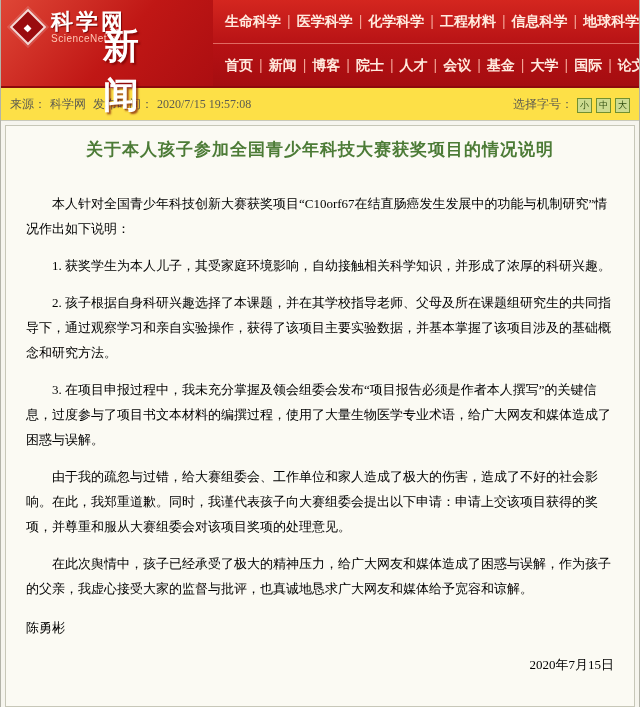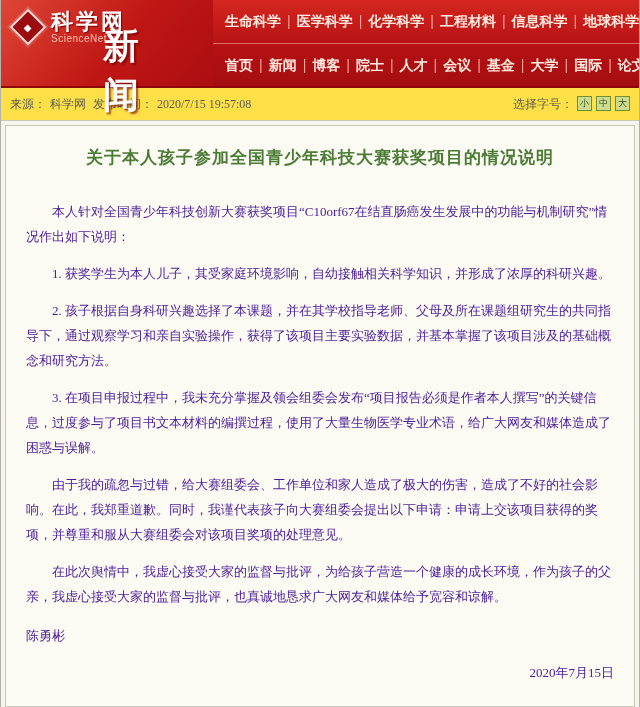--- a/index.html
+++ b/index.html
@@ -56,42 +56,42 @@
 
   
   .meta-bar{
     flex:0 0 auto;height:33px;box-sizing:border-box;
     border-bottom:1px solid #c9c9ba;background:#fde047;
     display:flex;justify-content:space-between;align-items:center;
     padding:0 9px;font-size:12px;color:#5c5b50;
     font-family:"Liberation Serif",serif;
   }
   .meta-left span{margin-right:4px;}
-  .meta-right{display:flex;align-items:flex-start;}
+  .meta-right{display:flex;align-items:flex-end;}
   .fs-btn{
     width:15px;height:15px;box-sizing:border-box;padding:0;margin-left:4px;
     font-size:9px;line-height:12px;text-align:center;
     background:#ccdb90;border:1px solid #72902f;color:#2f4d0e;cursor:pointer;
     font-family:"Liberation Sans",sans-serif;
   }
 
   
   .article-box{
     flex:1 1 auto;margin:4px 4px 0 4px;box-sizing:border-box;
     border:1px solid #c7c7b8;background:#fbfaf3;
     padding:0 20px;overflow:hidden;
   }
   .article-title{
-    margin:20px 0 30px;text-align:center;
+    margin:12px 0 30px;text-align:center;
     font-family:"Liberation Serif",serif;
     font-size:17px;font-weight:bold;color:#4c7b36;letter-spacing:1px;
   }
   .article-body p{
     font-family:"Liberation Serif",serif;
-    font-size:13px;line-height:25px;color:#4c1d95;
+    font-size:13px;line-height:25px;color:#000000;
     text-indent:2em;margin:0 0 12px;
   }
   .article-body p.signature{
     text-align:left;text-indent:0;margin:14px 0 0;padding-right:18px;
   }
   .article-body p.date{
     text-align:right;text-indent:0;margin:12px 0 8px;padding-right:0;
   }
 </style>
 </head>
@@ -153,19 +153,19 @@
   </div>
 
   <main class="article-box">
     <h1 class="article-title">关于本人孩子参加全国青少年科技大赛获奖项目的情况说明</h1>
     <div class="article-body">
       <p>本人针对全国青少年科技创新大赛获奖项目“C10orf67在结直肠癌发生发展中的功能与机制研究”情况作出如下说明：</p>
       <p>1. 获奖学生为本人儿子，其受家庭环境影响，自幼接触相关科学知识，并形成了浓厚的科研兴趣。</p>
       <p>2. 孩子根据自身科研兴趣选择了本课题，并在其学校指导老师、父母及所在课题组研究生的共同指导下，通过观察学习和亲自实验操作，获得了该项目主要实验数据，并基本掌握了该项目涉及的基础概念和研究方法。</p>
       <p>3. 在项目申报过程中，我未充分掌握及领会组委会发布“项目报告必须是作者本人撰写”的关键信息，过度参与了项目书文本材料的编撰过程，使用了大量生物医学专业术语，给广大网友和媒体造成了困惑与误解。</p>
       <p>由于我的疏忽与过错，给大赛组委会、工作单位和家人造成了极大的伤害，造成了不好的社会影响。在此，我郑重道歉。同时，我谨代表孩子向大赛组委会提出以下申请：申请上交该项目获得的奖项，并尊重和服从大赛组委会对该项目奖项的处理意见。</p>
-      <p>在此次舆情中，我虚心接受大家的监督与批评，为给孩子营造一个健康的成长环境，作为孩子的父亲，我虚心接受大家的监督与批评，也真诚地恳求广大网友和媒体给予宽容和谅解。</p>
+      <p>在此次舆情中，孩子已经承受了极大的精神压力，给广大网友和媒体造成了困惑与误解，作为孩子的父亲，我虚心接受大家的监督与批评，也真诚地恳求广大网友和媒体给予宽容和谅解。</p>
       <p class="signature">陈勇彬</p>
       <p class="date">2020年7月15日</p>
     </div>
   </main>
 
 </div>
 
 </body></html>

